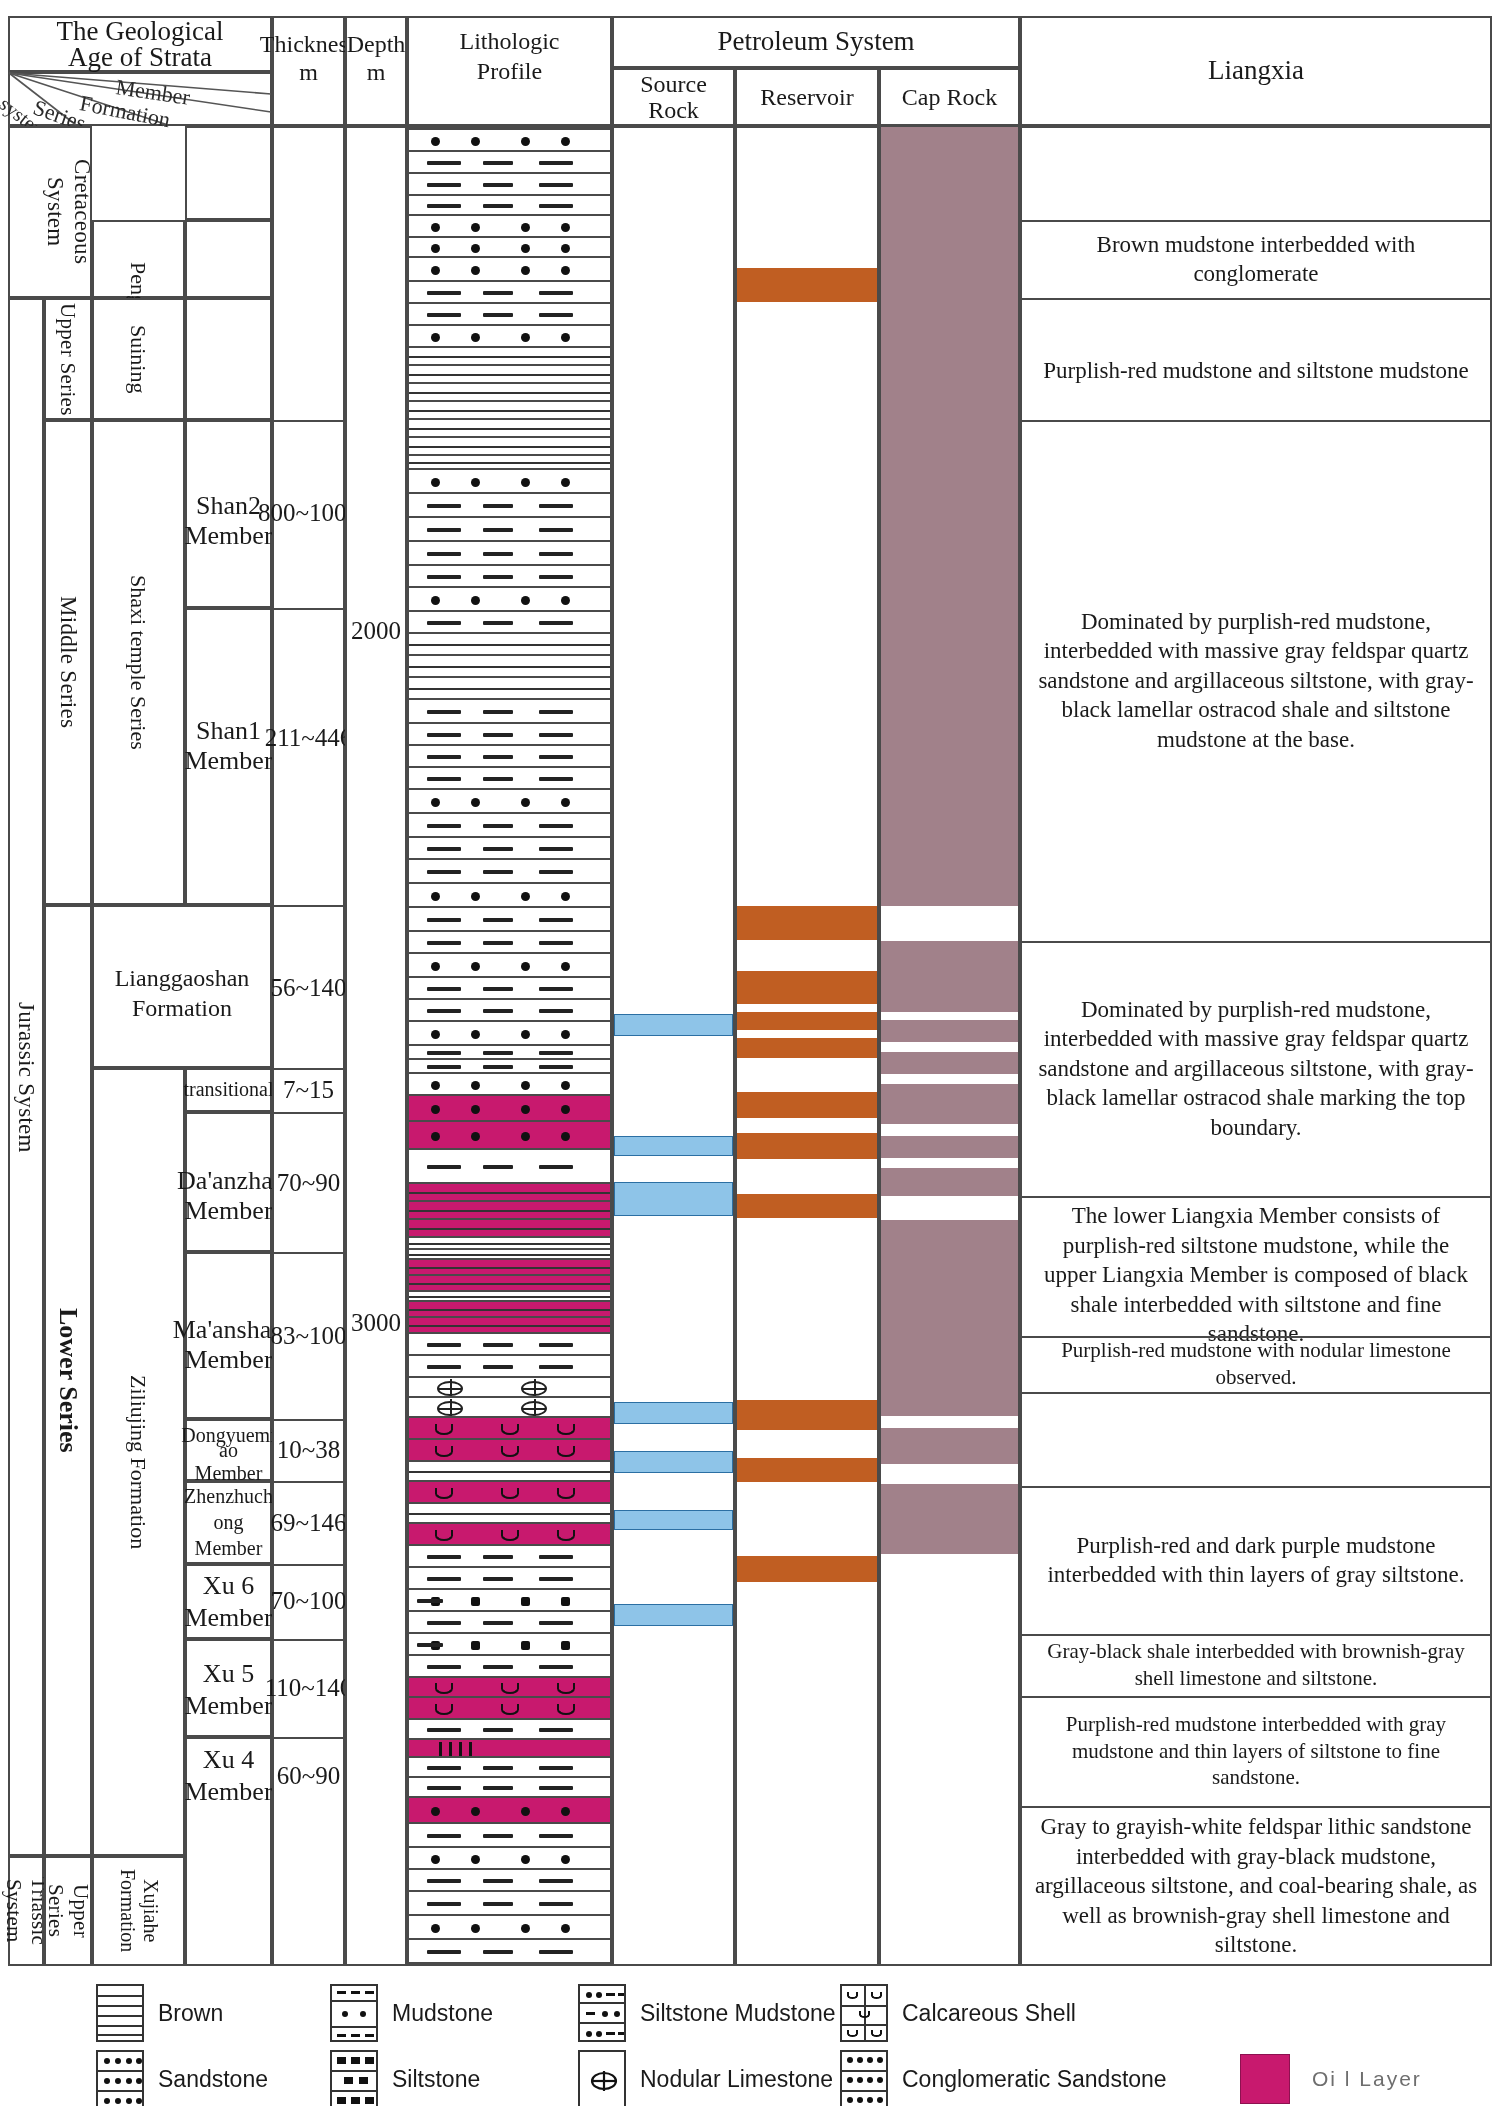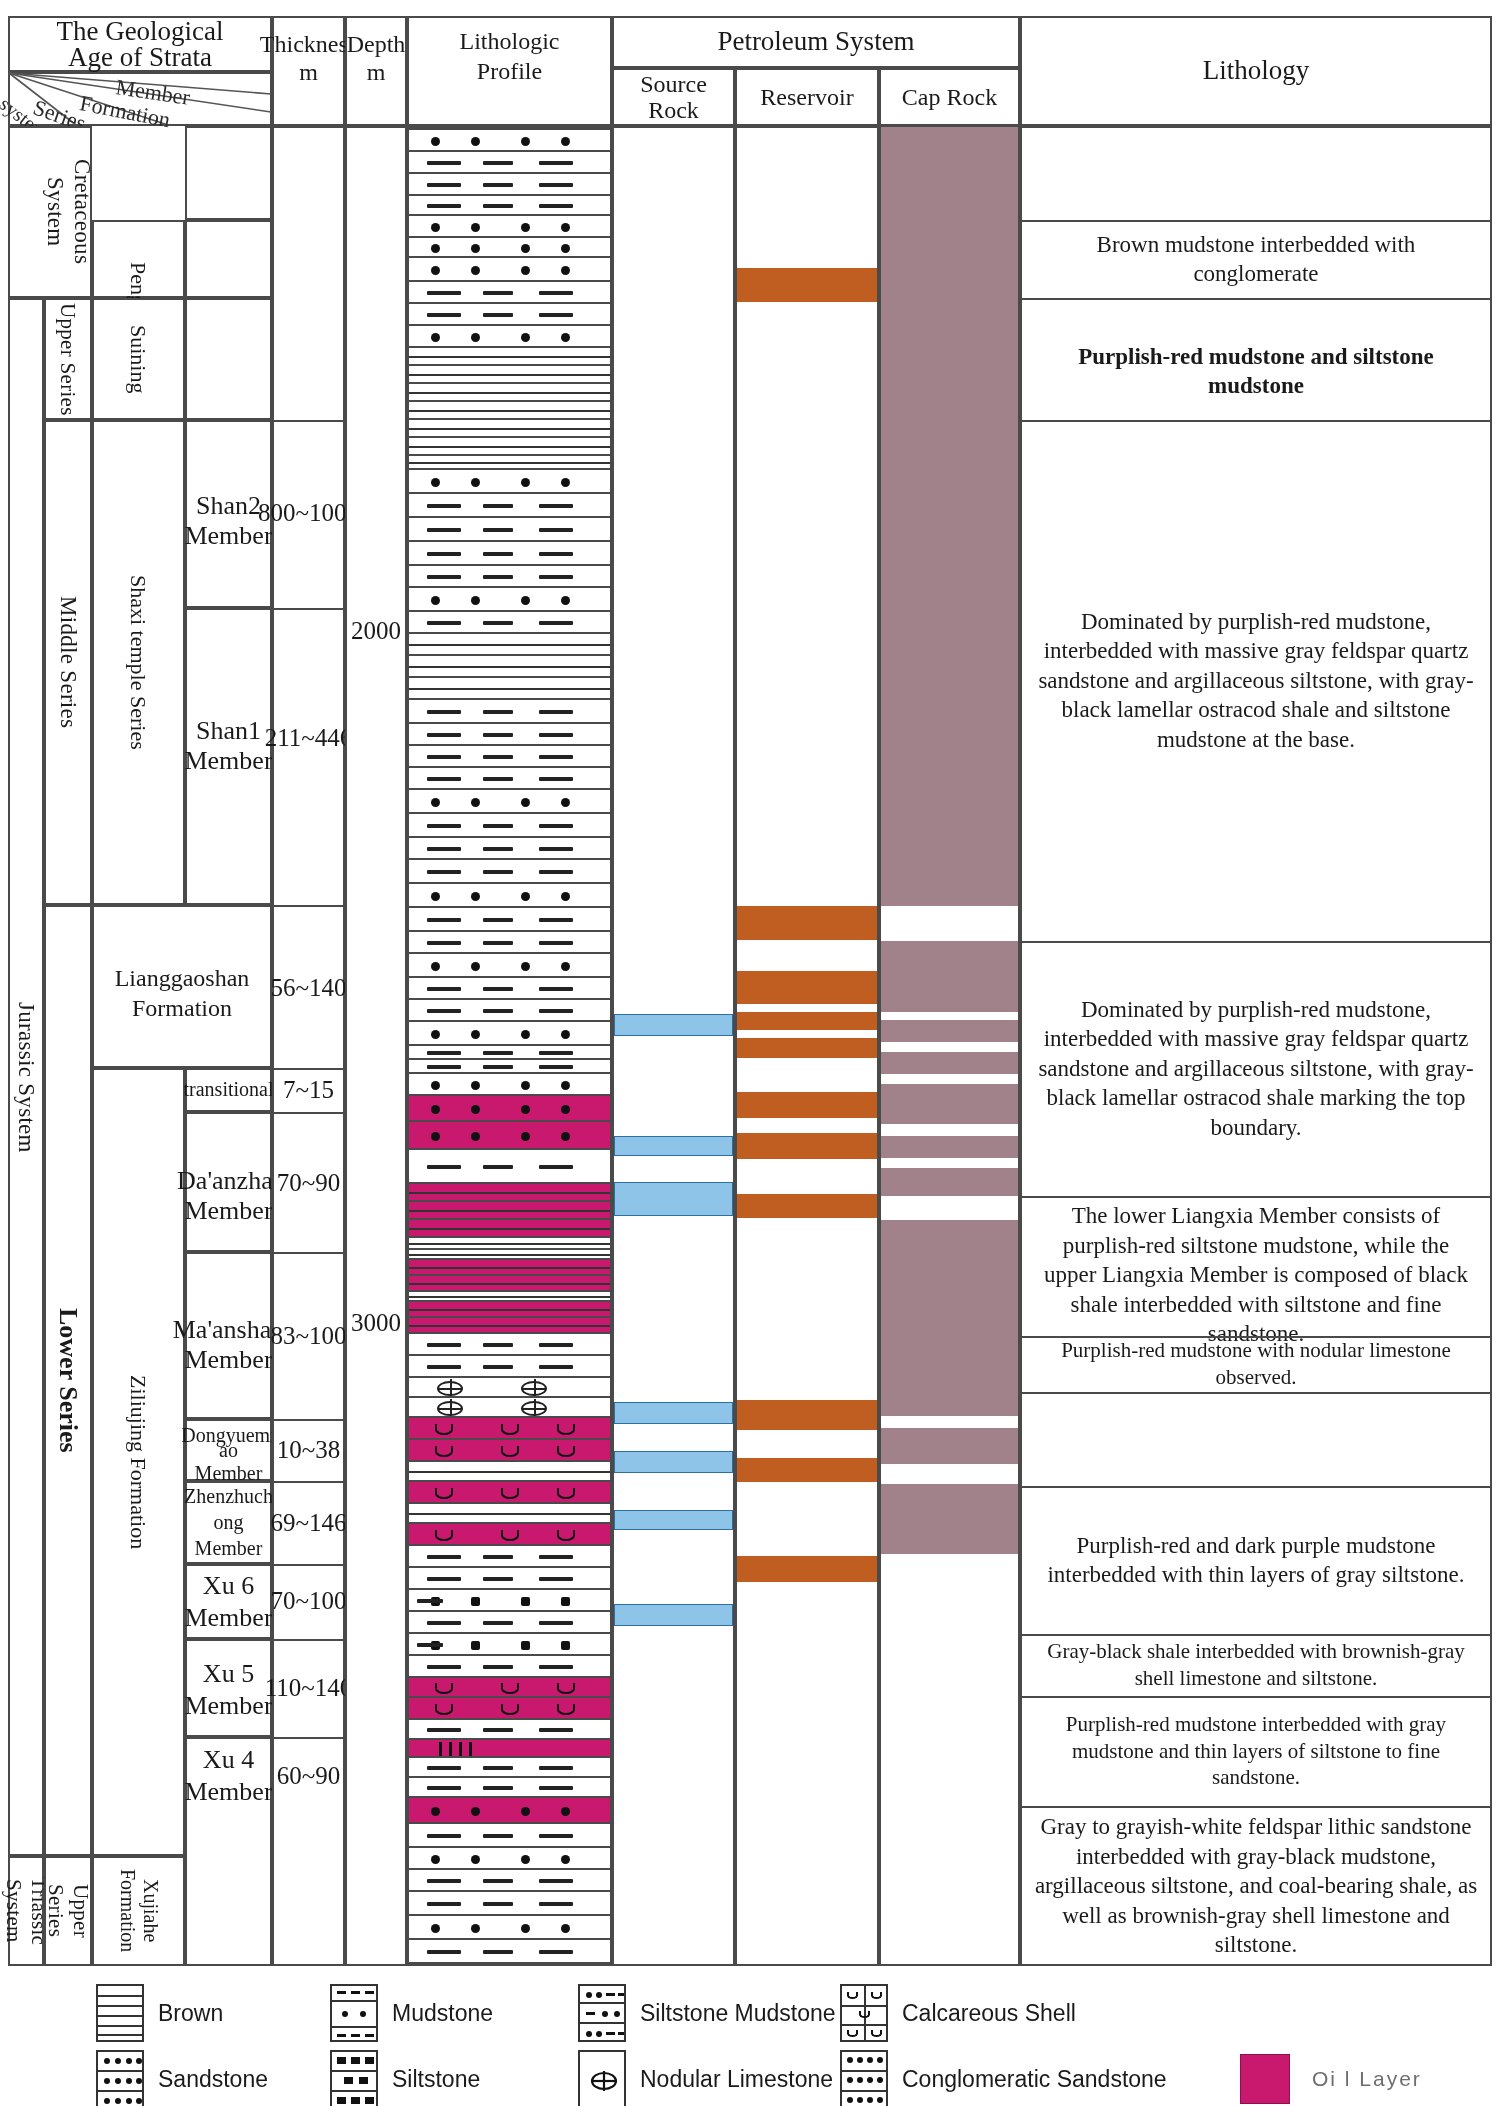--- a/index.html
+++ b/index.html
@@ -122,21 +122,21 @@
   <div class="txt hdr-sm" style="left:612px; top:62px; width:123px; height:28px;">Source</div>
   <div class="txt hdr-sm" style="left:612px; top:88px; width:123px; height:28px;">Rock</div>
 
   <div class="bx" style="left:735px; top:60px; width:144px; height:58px;"></div>
   <div class="txt hdr-sm" style="left:735px; top:60px; width:144px; height:58px;">Reservoir</div>
 
   <div class="bx" style="left:879px; top:60px; width:141px; height:58px;"></div>
   <div class="txt hdr-sm" style="left:879px; top:60px; width:141px; height:58px;">Cap Rock</div>
 
   <div class="bx" style="left:1020px; top:8px; width:472px; height:110px;"></div>
-  <div class="txt hdr" style="left:1020px; top:8px; width:472px; height:110px;">Lithology</div>
+  <div class="txt hdr" style="left:1020px; top:8px; width:472px; height:110px;">Liangxia</div>
 
   <div class="bx" style="left:8px; top:118px; width:84px; height:172px;"></div>
   <div class="txt vert sysname" style="left:44px; top:118px; width:48px; height:172px;">Cretaceous System</div>
 
   <div class="bx" style="left:8px; top:290px; width:36px; height:1558px;"></div>
   <div class="txt vert sysname" style="left:8px; top:290px; width:36px; height:1558px;">Jurassic System</div>
 
   <div class="bx" style="left:8px; top:1848px; width:36px; height:110px;"></div>
   <div class="txt vert sysname" style="left:8px; top:1848px; width:36px; height:110px; font-size:21px;">Triassic System</div>
 
@@ -701,21 +701,21 @@
   <div class="fill" style="left:881px; top:1420px; width:137px; height:36px; background:#a1818a;"></div>
   <div class="fill" style="left:881px; top:1476px; width:137px; height:70px; background:#a1818a;"></div>
 
   <div class="bx" style="left:1020px; top:118px; width:472px; height:1840px;"></div>
 
   <div class="bx" style="left:1020px; top:212px; width:472px; height:0; border-width:2px 0 0 0;"></div>
 
   <div class="txt lithodesc" style="left:1020px; top:212px; width:472px; height:78px;">Brown mudstone interbedded with conglomerate</div>
   <div class="bx" style="left:1020px; top:290px; width:472px; height:0; border-width:2px 0 0 0;"></div>
 
-  <div class="txt lithodesc" style="left:1020px; top:290px; width:472px; height:146px;font-weight:bold;">Purplish-red mudstone and siltstone mudstone</div>
+  <div class="txt lithodesc" style="left:1020px; top:290px; width:472px; height:146px;">Purplish-red mudstone and siltstone mudstone</div>
   <div class="bx" style="left:1020px; top:412px; width:472px; height:0; border-width:2px 0 0 0;"></div>
 
   <div class="txt lithodesc" style="left:1020px; top:412px; width:472px; height:521px;">Dominated by purplish-red mudstone, interbedded with massive gray feldspar quartz sandstone and argillaceous siltstone, with gray-black lamellar ostracod shale and siltstone mudstone at the base.</div>
   <div class="bx" style="left:1020px; top:933px; width:472px; height:0; border-width:2px 0 0 0;"></div>
 
   <div class="txt lithodesc" style="left:1020px; top:933px; width:472px; height:255px;">Dominated by purplish-red mudstone, interbedded with massive gray feldspar quartz sandstone and argillaceous siltstone, with gray-black lamellar ostracod shale marking the top boundary.</div>
   <div class="bx" style="left:1020px; top:1188px; width:472px; height:0; border-width:2px 0 0 0;"></div>
 
   <div class="txt lithodesc" style="left:1020px; top:1188px; width:472px; height:140px;margin-top:9px;">The lower Liangxia Member consists of purplish-red siltstone mudstone, while the upper Liangxia Member is composed of black shale interbedded with siltstone and fine sandstone.</div>
   <div class="bx" style="left:1020px; top:1328px; width:472px; height:0; border-width:2px 0 0 0;"></div>

